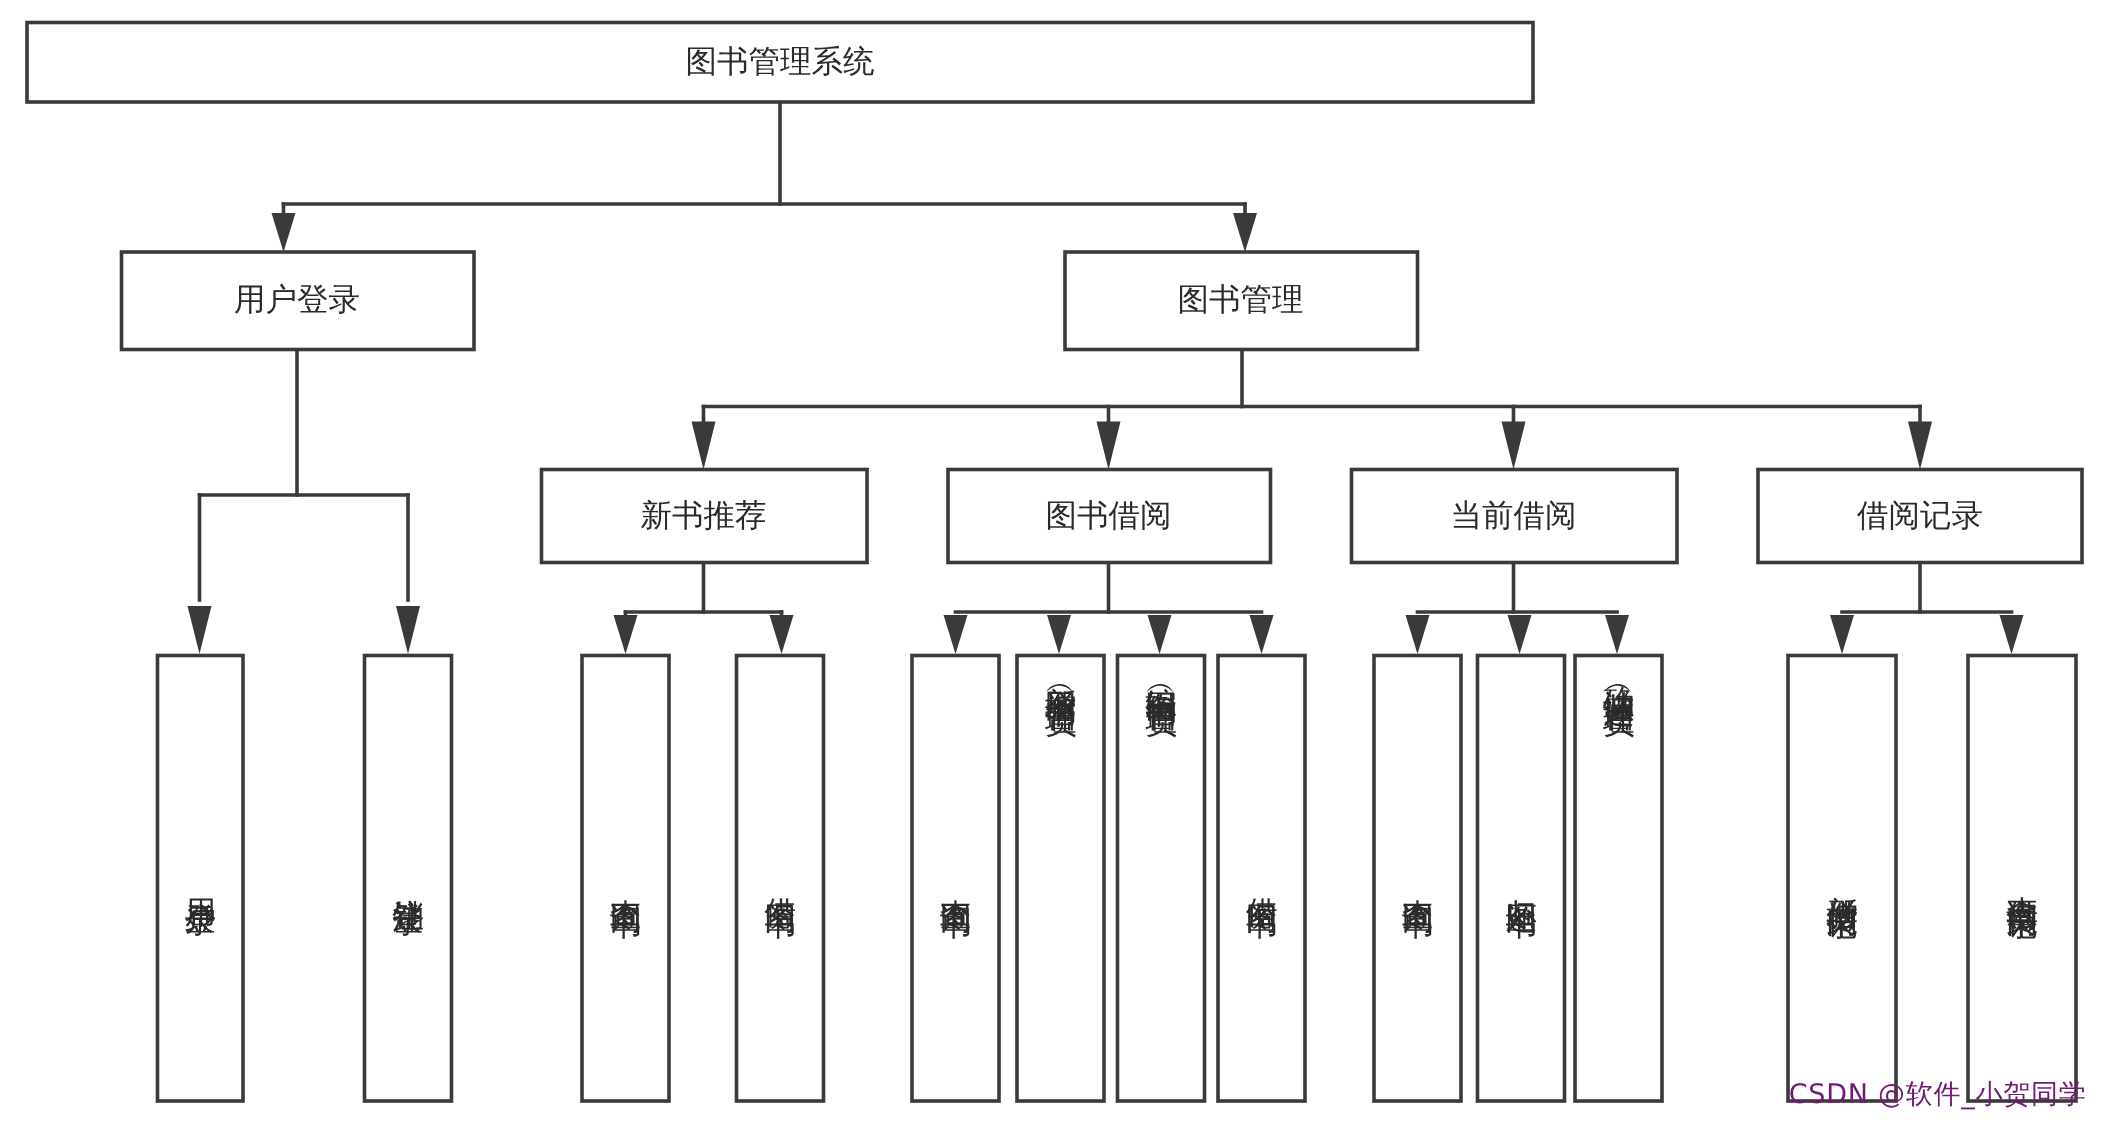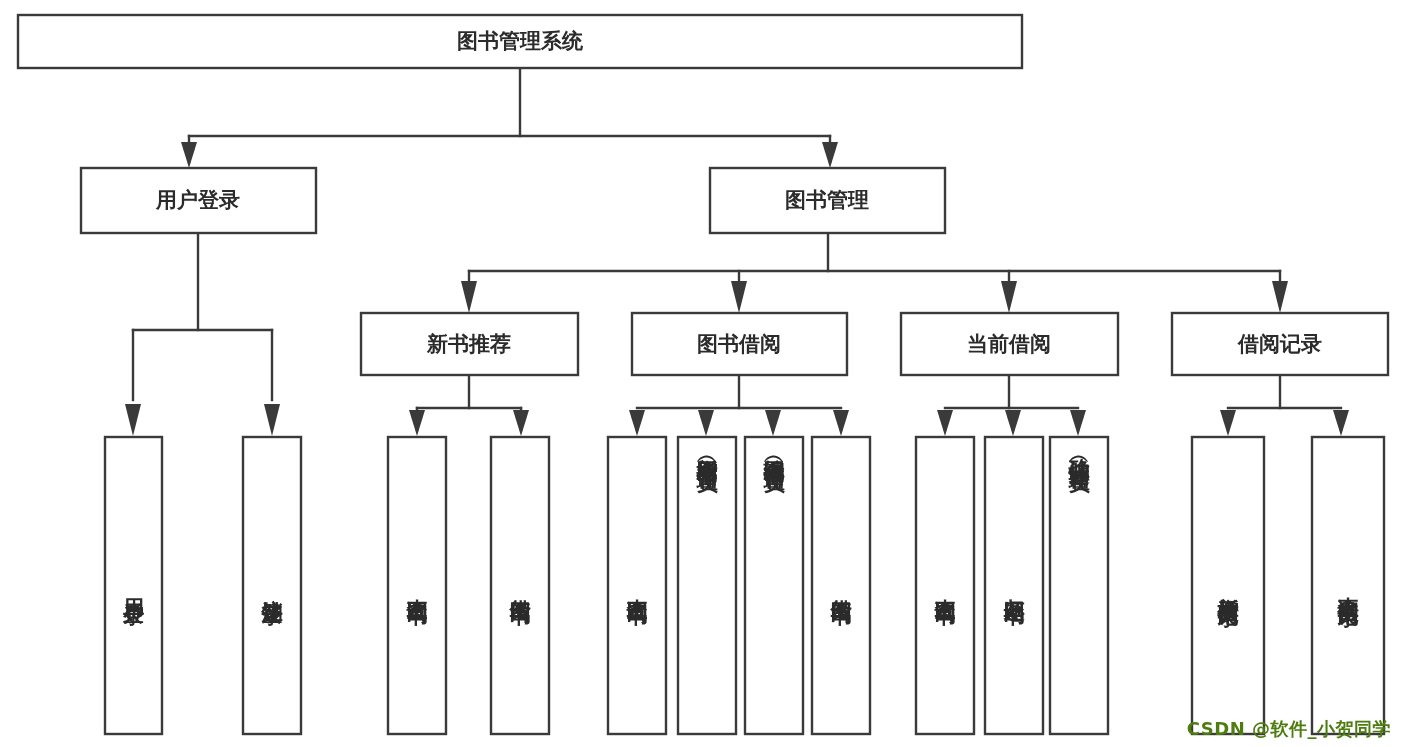--- a/index.html
+++ b/index.html
@@ -11,21 +11,20 @@
     width: 1405px;
     height: 747px;
     font-family: "DejaVu Sans", "Liberation Sans", sans-serif;
     overflow: hidden;
   }
   #diagram-root {
     position: relative;
     width: 1405px;
     height: 747px;
     background: #ffffff;
-    font-weight: bold;
   }
   svg#tree-svg {
     position: absolute;
     left: 0;
     top: 0;
     width: 1405px;
     height: 747px;
   }
   .node-box {
     fill: #ffffff;
@@ -68,21 +67,21 @@
     color: #2b2b2b;
     white-space: nowrap;
     text-align: center;
   }
   .watermark {
     position: absolute;
     right: 14px;
     bottom: 6px;
     font-family: "DejaVu Sans", "Liberation Sans", sans-serif;
     font-size: 18px;
-    color: #4d7c0f;
+    color: #701a75;
     white-space: nowrap;
     letter-spacing: 0.5px;
   }
 </style>
 </head>
 <body>
 
 <div id="diagram-root">
 
   <svg id="tree-svg" viewBox="0 0 1405 747">

